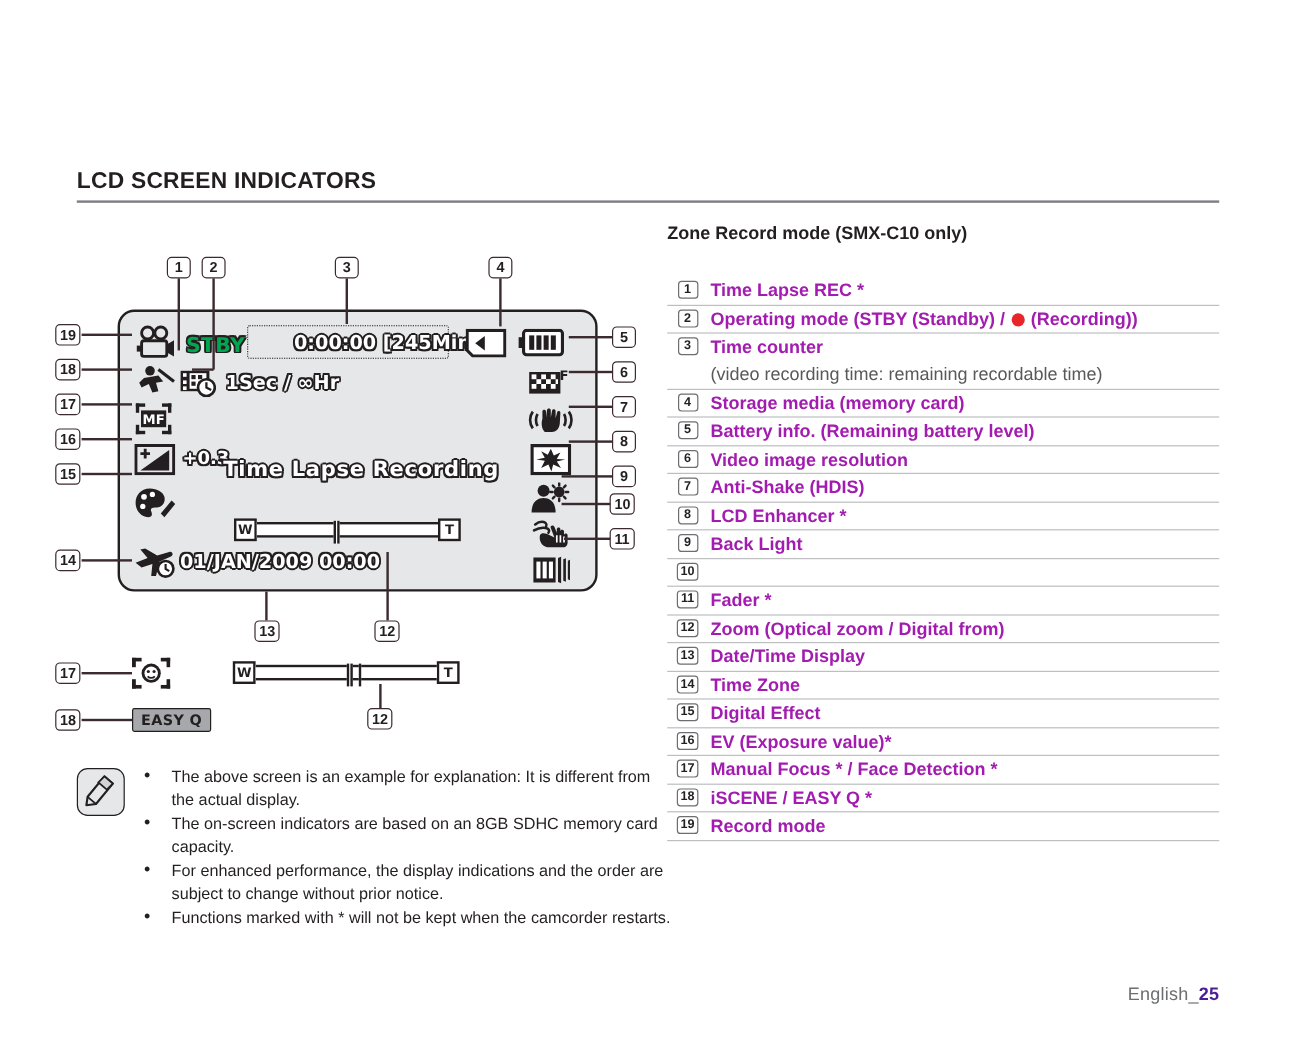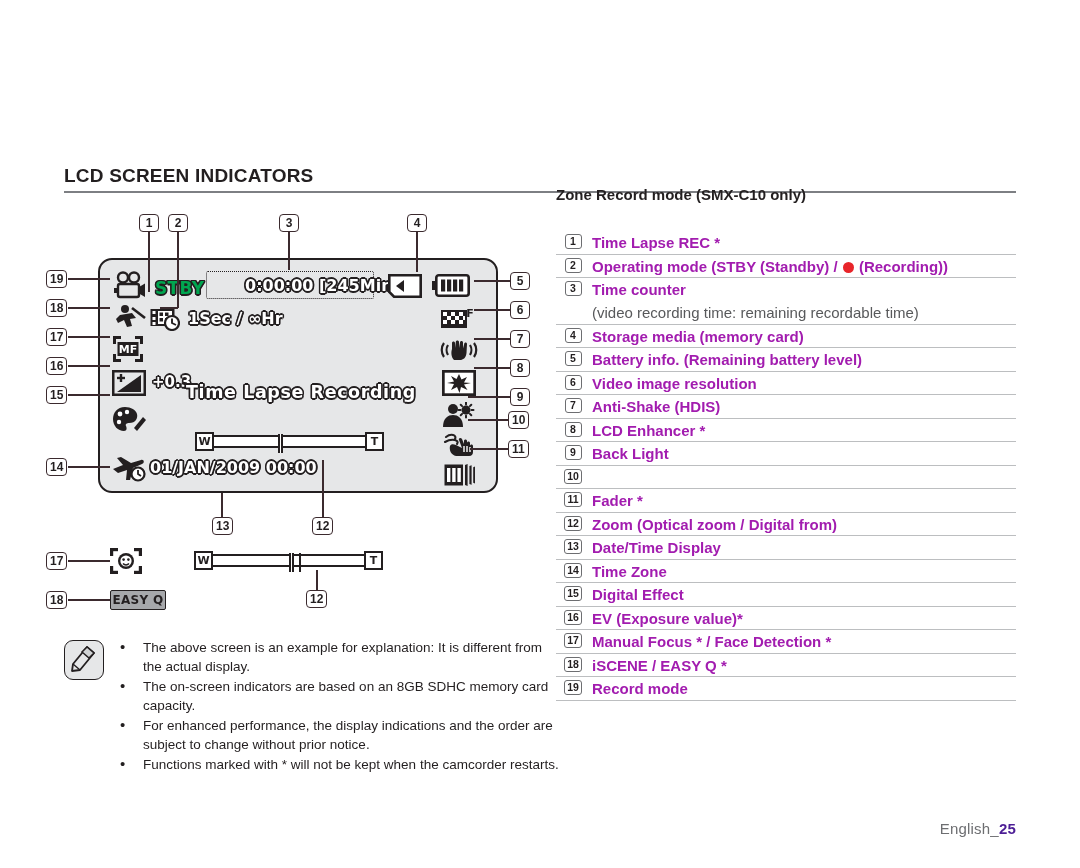--- a/index.html
+++ b/index.html
@@ -12,21 +12,21 @@
     position:relative;
     overflow:hidden;
   }
 
   
   #section-heading {
     position:absolute; left:64px; top:140px; width:952px;
   }
   #section-heading .title {
     font-size:19px; font-weight:bold; letter-spacing:0.2px;
-    color:#231f20; line-height:24px;margin-top:24px;
+    color:#231f20; line-height:24px;
   }
   #section-heading .rule {
     margin-top:3px; height:2px; background:#7d7f83; width:952px;
   }
 
   
   #right-col { position:absolute; left:556px; top:186px; width:460px; }
   #right-col .subhead {
     font-size:15px; font-weight:bold; color:#231f20; margin-bottom:28px;
   }
@@ -134,21 +134,21 @@
     font-family:"Liberation Sans", sans-serif; line-height:1;
     z-index:5;
   }
   .lead-h { position:absolute; height:1.6px; background:#3b2a2e; z-index:4; }
   .lead-v { position:absolute; width:1.6px; background:#3b2a2e; z-index:4; }
 
   
   .easyq {
     position:absolute;
     display:inline-flex; align-items:center; justify-content:center;
-    width:56px; height:20px;
+    width:66px; height:20px;
     background:#a6a8ab; border:1.8px solid #231f20; border-radius:2px;
     font-size:12px; font-weight:bold; color:#231f20;
     font-family:"DejaVu Sans", sans-serif; letter-spacing:0.3px;
   }
 
   
   #notes { position:absolute; left:64px; top:638px; width:500px; }
   #note-icon {
     position:absolute; left:0; top:2px; width:40px; height:40px;
     border:1.6px solid #231f20; border-radius:9px; background:#e6e7e8;

